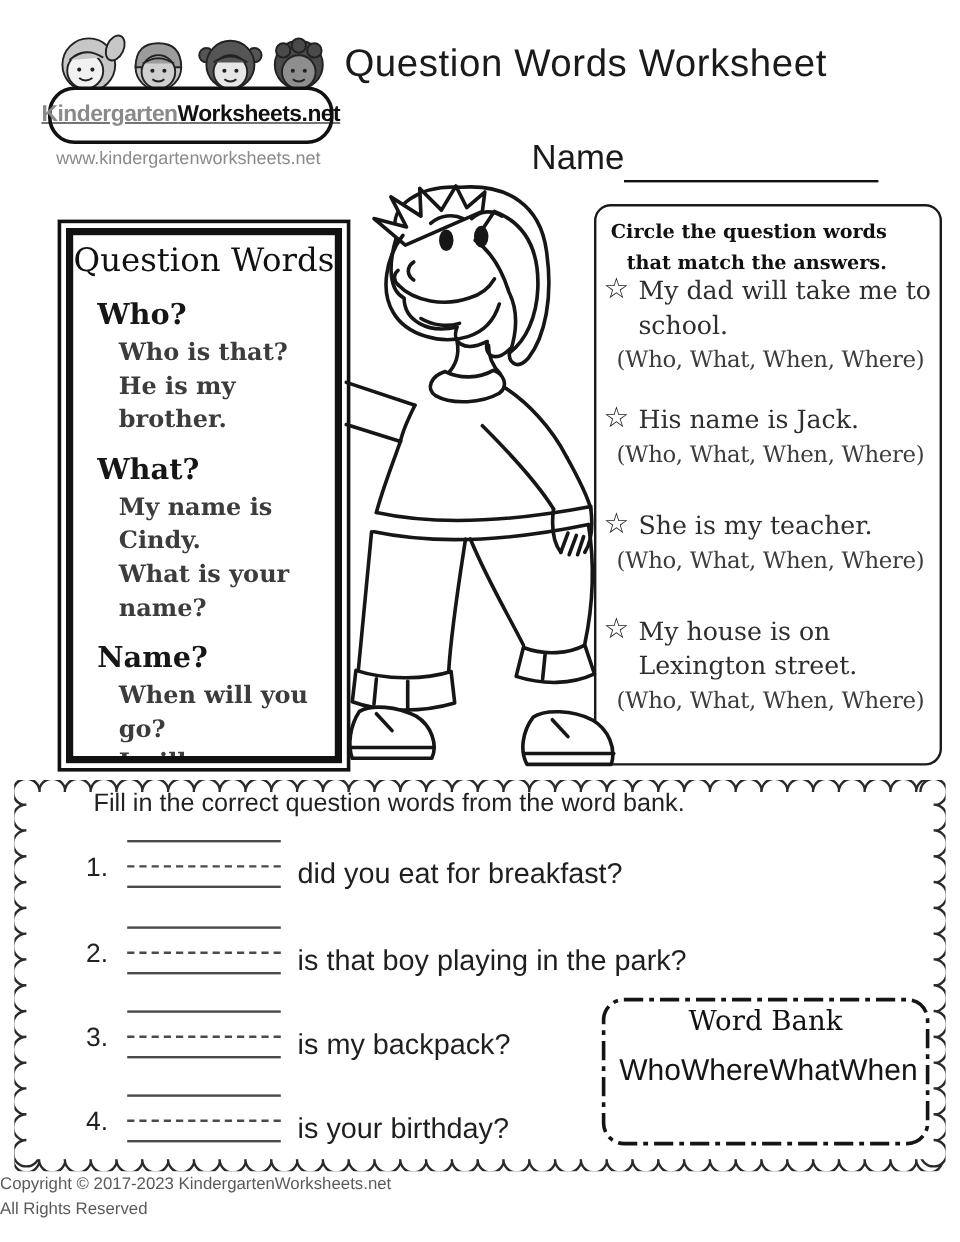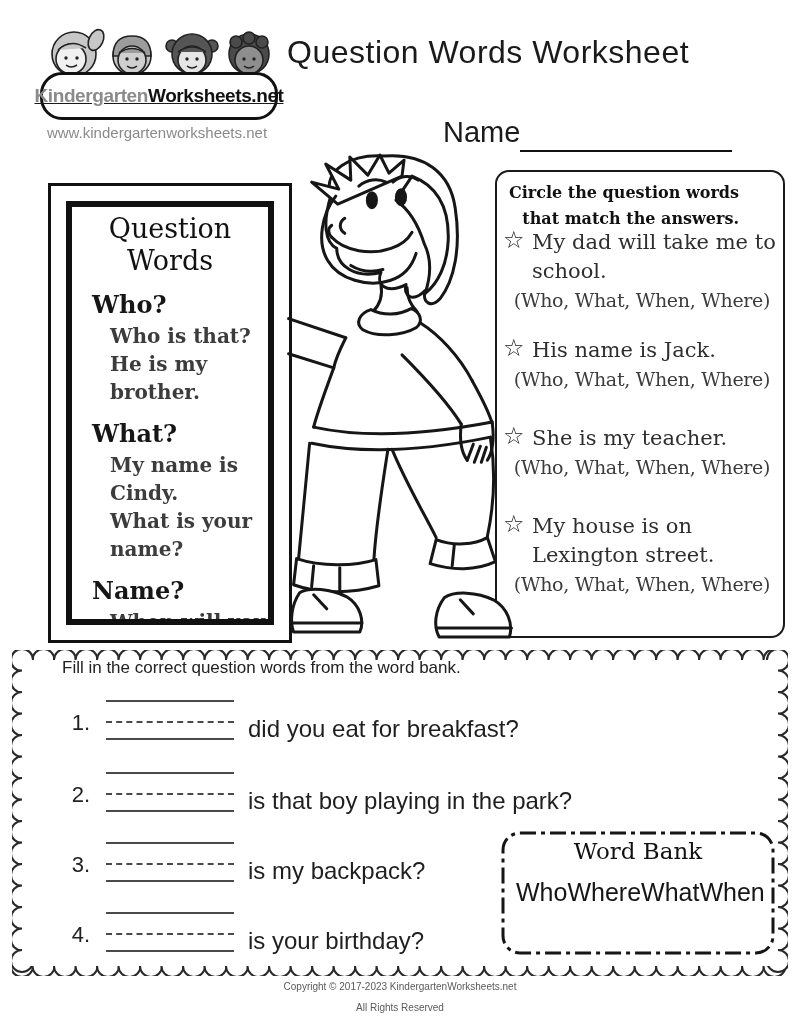--- a/index.html
+++ b/index.html
@@ -17,21 +17,21 @@
   .logo-url{position:absolute;left:28px;top:124px;width:258px;text-align:center;
     font-size:15px;color:#8a8a8a;}
   .page-title{position:absolute;left:287px;top:34px;font-size:32px;font-weight:normal;
     letter-spacing:0.5px;margin:0;}
   .name-row{position:absolute;left:443px;top:112px;display:flex;align-items:center;}
   .name-label{font-size:29px;}
   .name-line{display:inline-block;width:212px;height:38px;border-bottom:2.5px solid #111;}
 
   
   .ref-box{position:absolute;left:48px;top:183px;width:244px;height:460px;
-    border:3px solid #111;padding:15px;box-sizing:border-box;background:#fff;z-index:1;}
+    border:3px solid #111;padding:4px;box-sizing:border-box;background:#fff;z-index:1;}
   .ref-inner{border:6px solid #111;width:100%;height:100%;box-sizing:border-box;overflow:hidden;}
   .ref-title{font-size:27px;text-align:center;margin-top:6px;line-height:32px;color:#111;}
   .ref-word{font-size:24px;font-weight:bold;margin:13px 0 2px 20px;line-height:30px;color:#161616;}
   .ref-word.first{margin-top:13px;}
   .ref-line{font-size:20px;margin-left:38px;line-height:28px;color:#3c3c3c;font-weight:bold;}
 
   
   .circle-box{position:absolute;left:495px;top:170px;width:290px;height:468px;box-sizing:border-box;
     border:2.5px solid #1a1a1a;border-radius:14px;background:#fff;z-index:1;}
   .cb-heading{position:absolute;left:12px;top:8px;font-size:16px;font-weight:bold;
@@ -42,42 +42,42 @@
   .cb-options{font-size:19px;line-height:29px;margin-left:0;letter-spacing:-0.3px;color:#3c3c3c;text-align:center;}
   .cb-i1{top:56px;} .cb-i2{top:164px;} .cb-i3{top:252px;} .cb-i4{top:340px;}
 
   
   .boy{position:absolute;left:283px;top:152px;z-index:2;}
 
   
   .fill-section{position:absolute;left:12px;top:650px;width:776px;height:326px;}
   .scallop{position:absolute;left:0;top:0;z-index:0;}
   .fs-content{position:absolute;inset:0;z-index:1;}
-  .fs-instruction{position:absolute;left:50px;top:8px;font-size:17px;color:#222;}
+  .fs-instruction{position:absolute;left:66px;top:8px;font-size:21px;color:#222;}
   .fill-item{position:absolute;left:48px;display:flex;align-items:flex-end;}
   .fi-1{top:50px;} .fi-2{top:122px;} .fi-3{top:192px;} .fi-4{top:262px;}
   .qnum{width:30px;text-align:right;font-size:22px;margin-right:16px;margin-bottom:4px;color:#222;}
   .blank{position:relative;width:128px;height:40px;}
   .blank .bl{position:absolute;left:0;right:0;height:0;}
   .blank .bl1{top:0;border-top:2px solid #4a4a4a;}
   .blank .bl2{top:21px;border-top:2px dashed #4a4a4a;}
   .blank .bl3{top:38px;border-top:2px solid #4a4a4a;}
   .qtext{font-size:24px;margin-left:14px;margin-bottom:-3px;white-space:nowrap;color:#1f1f1f;}
 
   
   .word-bank{position:absolute;left:488px;top:180px;width:276px;height:126px;}
   .wb-border{position:absolute;left:0;top:0;}
   .wb-title{position:absolute;left:0;right:0;top:8px;text-align:center;font-size:23px;color:#111;}
   .wb-words{position:absolute;left:16px;right:16px;top:44px;display:grid;
     grid-template-columns:1fr 1fr 1fr 1fr;row-gap:1px;}
   .wb-word{font-size:25px;text-align:center;line-height:36px;color:#161616;}
 
   
-  .footer{position:absolute;left:0;right:0;top:976px;text-align:center;
-    font-size:10px;line-height:21px;color:#5a5a5a;}
+  .footer{position:absolute;left:0;right:0;top:976px;
+    font-size:14px;line-height:21px;color:#5a5a5a;}
 </style>
 </head>
 <body>
 
 <div class="page">
 
   <svg class="logo-kids" width="228" height="52" viewBox="0 0 228 52">
     <g stroke="#222" stroke-width="1.6">
 
       <circle cx="30" cy="28" r="22" fill="#c7c7c7"></circle>

